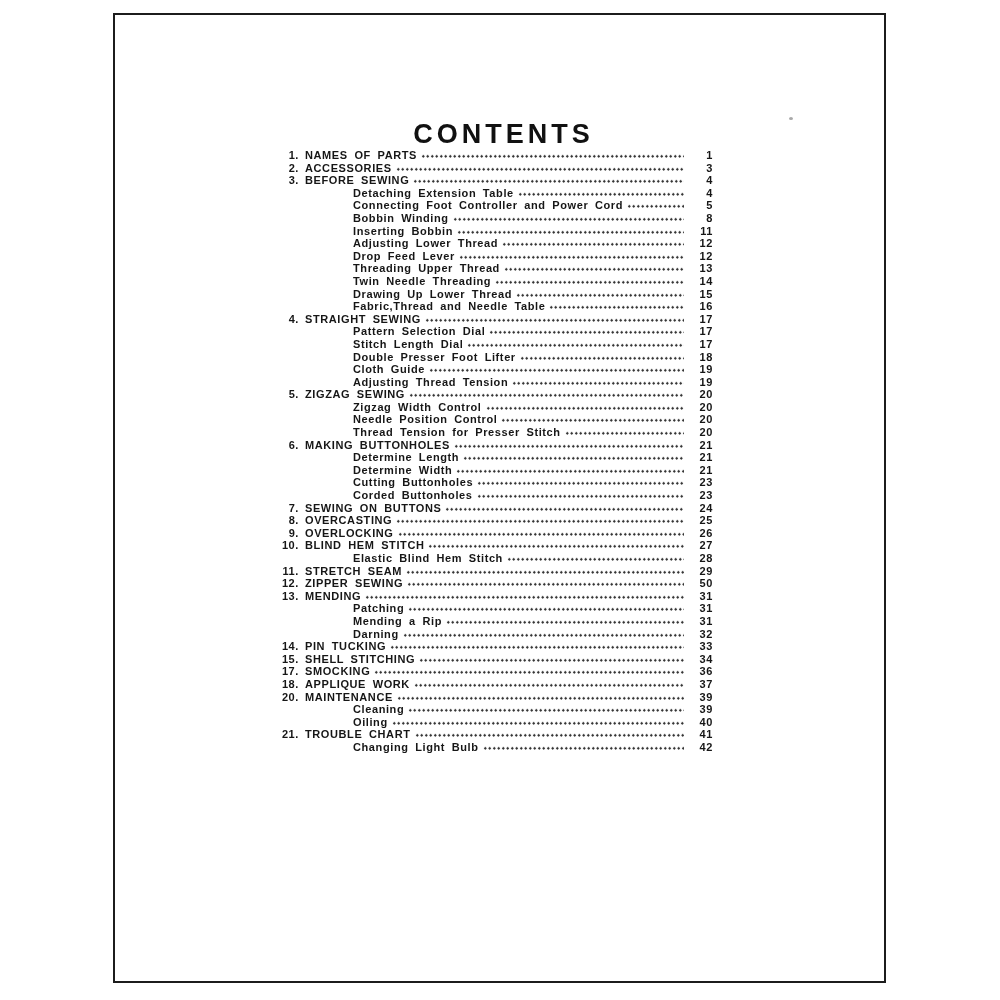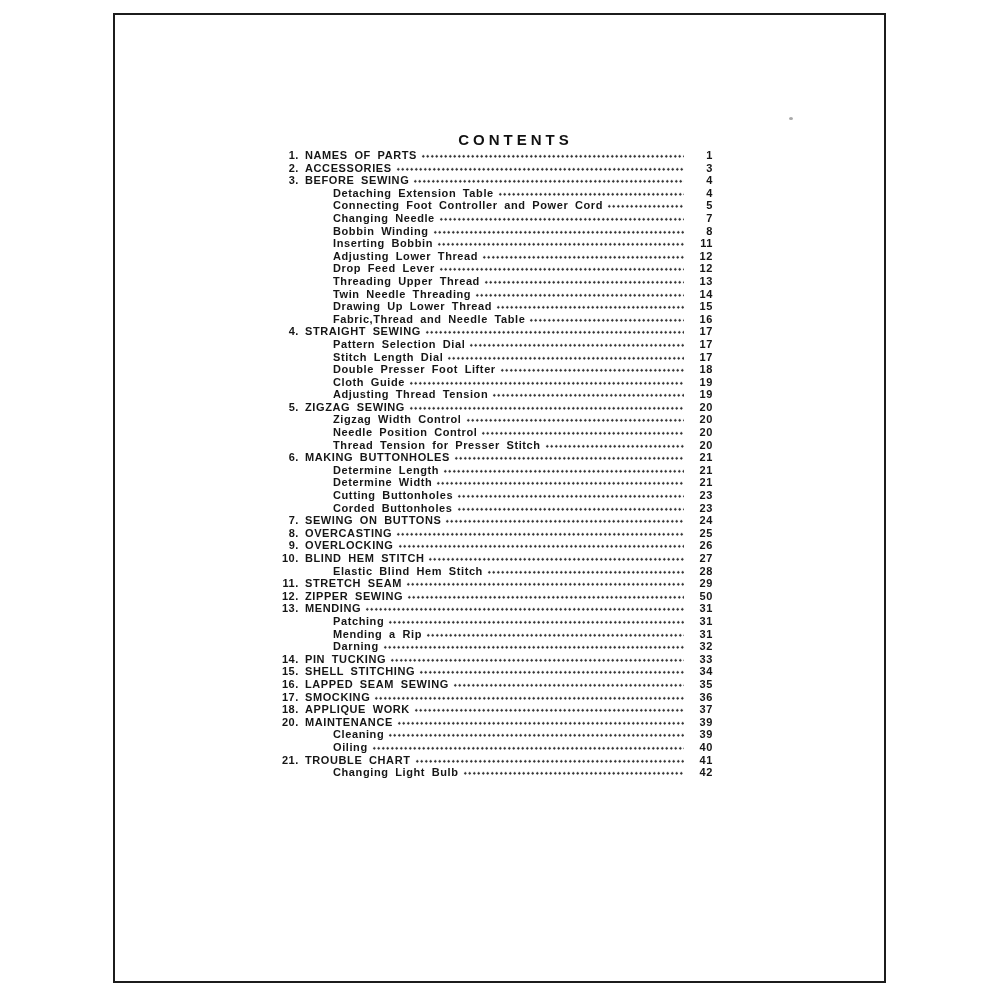--- a/index.html
+++ b/index.html
@@ -24,23 +24,23 @@
     width: 769px;
     height: 966px;
     background: #ffffff;
     border: 2px solid #1c1c1c;
   }
   .doc-title {
     position: absolute;
     left: 0;
     top: 100px;
     width: 100%;
-    margin: 16px;
+    margin: 4px;
     text-align: center;
-    font-size: 15px;
+    font-size: 27px;
     font-weight: bold;
     color: #111111;
     letter-spacing: 4px;
   }
   .speck {
     position: absolute;
     left: 674px;
     top: 102px;
     width: 4px;
     height: 3px;
@@ -67,21 +67,21 @@
   .row .num {
     flex: none;
     width: 24px;
     text-align: right;
   }
   .row .label {
     flex: none;
     margin-left: 6px;
   }
   .row.sub .label {
-    margin-left: 34px;
+    margin-left: 54px;
   }
   .row .leader {
     flex: 1 1 auto;
     min-width: 8px;
     align-self: stretch;
     margin: 0 3px 0 4px;
     background-image: radial-gradient(circle, #2a2a2a 1px, rgba(0,0,0,0) 1.35px);
     background-size: 4.5px 12.6px;
     background-repeat: repeat-x;
     background-position: 0 1px;
@@ -125,26 +125,20 @@
           <span class="pg">4</span>
         </div>
         <div class="row sub">
           <span class="num"></span>
           <span class="label">Connecting Foot Controller and Power Cord</span>
           <span class="leader"></span>
           <span class="pg">5</span>
         </div>
         <div class="row sub">
           <span class="num"></span>
-          <span class="label">Changing Needle</span>
-          <span class="leader"></span>
-          <span class="pg">7</span>
-        </div>
-        <div class="row sub">
-          <span class="num"></span>
           <span class="label">Bobbin Winding</span>
           <span class="leader"></span>
           <span class="pg">8</span>
         </div>
         <div class="row sub">
           <span class="num"></span>
           <span class="label">Inserting Bobbin</span>
           <span class="leader"></span>
           <span class="pg">11</span>
         </div>
@@ -344,26 +338,20 @@
           <span class="num">14.</span>
           <span class="label">PIN TUCKING</span>
           <span class="leader"></span>
           <span class="pg">33</span>
         </div>
         <div class="row">
           <span class="num">15.</span>
           <span class="label">SHELL STITCHING</span>
           <span class="leader"></span>
           <span class="pg">34</span>
-        </div>
-        <div class="row">
-          <span class="num">16.</span>
-          <span class="label">LAPPED SEAM SEWING</span>
-          <span class="leader"></span>
-          <span class="pg">35</span>
         </div>
         <div class="row">
           <span class="num">17.</span>
           <span class="label">SMOCKING</span>
           <span class="leader"></span>
           <span class="pg">36</span>
         </div>
         <div class="row">
           <span class="num">18.</span>
           <span class="label">APPLIQUE WORK</span>

